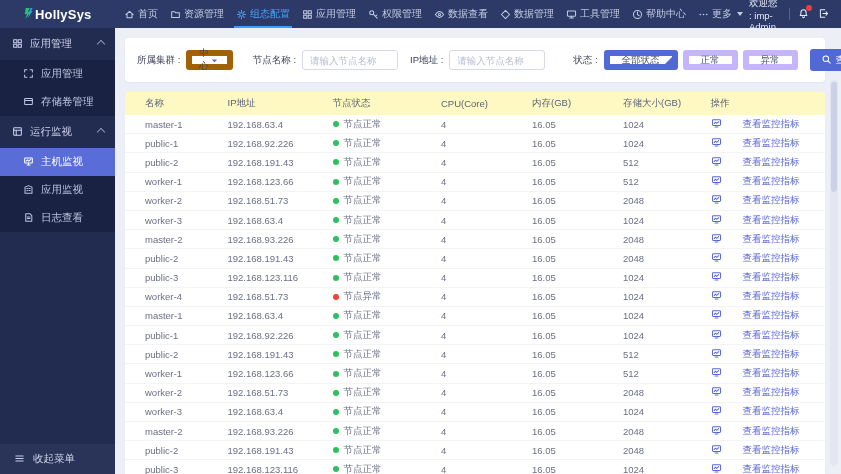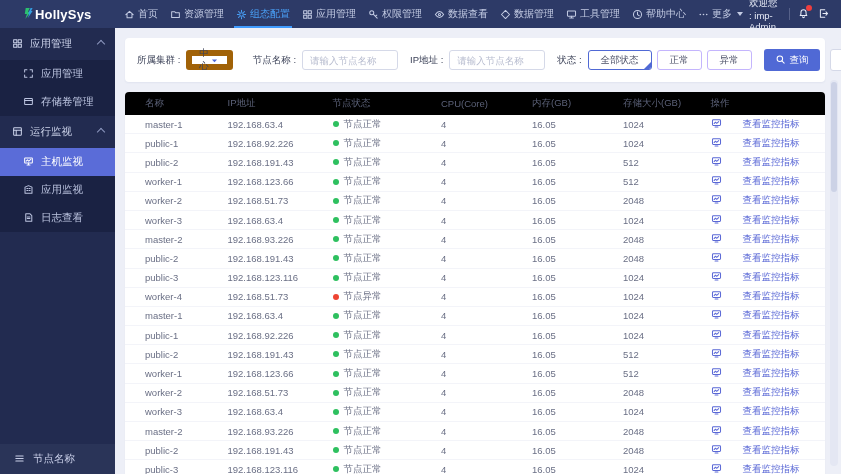--- a/index.html
+++ b/index.html
@@ -34,31 +34,31 @@
   
   .main { position:absolute; left:115px; top:28px; right:0; bottom:0; background:#edeff7; padding:10px 16px 0 10px; }
   .filter-card { background:#fff; border-radius:4px; height:44px; display:flex; align-items:center; padding:0 12px; gap:6px; box-shadow:0 1px 2px rgba(70,80,140,.07); font-size:9.5px; color:#3c4258; }
   .f-label { white-space:nowrap; }
   .box { height:20px; border:6px solid #a16207; border-radius:3px; display:flex; align-items:center; background:#fff; }
   .select { width:92px; padding:0 7px; justify-content:space-between; cursor:pointer; color:#3c4258; }
   .select .caret { color:#5069d5; display:flex; }
   .f-div { width:1px; height:16px; background:#e3e6f0; margin:0 4px; }
   .f-input { height:20px; width:96px; border:1px solid #d5d9e8; border-radius:3px; padding:0 7px; font-size:9.5px; color:#3c4258; font-family:inherit; outline:none; }
   .f-input::placeholder { color:#b7bccf; }
-  .pill { height:20px; border:1px solid #c4b5fd; border-radius:3px; padding:0 12px; display:flex; align-items:center; font-size:9.5px; color:#4a4f66; background:#fff; cursor:pointer; position:relative; white-space:nowrap; }
+  .pill { height:20px; border:6px solid #c4b5fd; border-radius:3px; padding:0 12px; display:flex; align-items:center; font-size:9.5px; color:#4a4f66; background:#fff; cursor:pointer; position:relative; white-space:nowrap; }
   .pill.selected { border-color:#5069d5; overflow:hidden; }
   .pill.selected::after { content:""; position:absolute; right:0; bottom:0; border-left:7px solid transparent; border-bottom:7px solid #5069d5; }
   .btn { height:22px; border-radius:3px; display:flex; align-items:center; gap:4px; padding:0 11px; font-size:9.5px; cursor:pointer; border:none; font-family:Liberation Sans, sans-serif; white-space:nowrap; }
   .btn-primary { background:#5069d5; color:#fff; margin-left:6px; }
   .btn-plain { background:#fff; border:1px solid #d5d9e8; color:#4a4f66; margin-left:4px; }
 
   
   .table-card { background:#fff; border-radius:4px; margin-top:10px; overflow:hidden; box-shadow:0 1px 2px rgba(70,80,140,.05); }
   table { width:100%; border-collapse:collapse; font-size:9.5px; table-layout:fixed; }
-  thead th { background:#000000; color:#5b6178; font-weight:normal; text-align:left; padding:5px 8px; font-size:9.5px; }
+  thead th { background:#fef9c3; color:#5b6178; font-weight:normal; text-align:left; padding:5px 8px; font-size:9.5px; }
   th:first-child, td:first-child { padding-left:20px; width:13.5%; }
   th:nth-child(2){ width:15%; } th:nth-child(3){ width:15.5%; } th:nth-child(4){ width:13%; }
   th:nth-child(5){ width:13%; } th:nth-child(6){ width:12.5%; }
   tbody td { padding:2.6px 8px; color:#6a6f85; border-bottom:1px solid #f3f4f9; white-space:nowrap; }
   .dot { display:inline-block; width:6px; height:6px; border-radius:50%; margin-right:5px; vertical-align:middle; }
   .dot.normal { background:#2ec05f; } .dot.abnormal { background:#ee4433; }
   .action-link { color:#5a68d6; cursor:pointer; display:inline-flex; align-items:center; gap:21px; }
 
   .v-scroll { position:absolute; top:52px; right:3px; bottom:8px; width:8px; border-radius:4px; background:#e4e7f3; }
   .v-thumb { position:absolute; top:2px; left:1px; width:6px; height:110px; border-radius:3px; background:#ccd2e6; }
@@ -254,42 +254,42 @@
               </svg></span>
     <span class="item-label">日志查看</span>
   </div>
         </div>
   </div>
     </div>
   <div class="collapse-bar">
     <span class="ic"><svg viewBox="0 0 12 12" width="11" height="11" fill="none" stroke="currentColor" stroke-width="1.1" stroke-linecap="round" stroke-linejoin="round">
           <path d="M2 3.4h8M2 6h8M2 8.6h8"></path>
         </svg></span>
-    <span>节点名称</span>
+    <span>收起菜单</span>
   </div>
 </div>
 
 <div class="main">
 
   <div class="filter-card">
     <span class="f-label">所属集群 :</span>
     <span class="box select">
       <span>中心</span>
       <span class="caret">
           <svg viewBox="0 0 12 12" width="11" height="11" fill="none" stroke="currentColor" stroke-width="1.1" stroke-linecap="round" stroke-linejoin="round">
             <path d="M3.2 4.8h5.6L6 8z" fill="currentColor" stroke="none"></path>
           </svg>
         </span>
     </span>
     <span class="f-div"></span>
     <span class="f-label">节点名称 :</span>
     <input class="f-input" placeholder="请输入节点名称" style="">
     <span class="f-label" style="margin-left:6px;">IP地址 :</span>
     <input class="f-input" placeholder="请输入节点名称" style="">
-    <span class="f-label" style="margin-left:6px;">状态 :</span>
+    <span class="f-label" style="margin-left:22px;">状态 :</span>
     <span id="status-pills" style="display:flex;gap:5px;">
         <span class="pill selected">全部状态</span>
         <span class="pill">正常</span>
         <span class="pill">异常</span>
       </span>
     <button class="btn btn-primary">
       <span class="ic"><svg viewBox="0 0 12 12" width="11" height="11" fill="none" stroke="currentColor" stroke-width="1.1" stroke-linecap="round" stroke-linejoin="round">
             <circle cx="5.3" cy="5.3" r="3"></circle>
             <path d="M7.5 7.5 10 10"></path>
           </svg></span>

